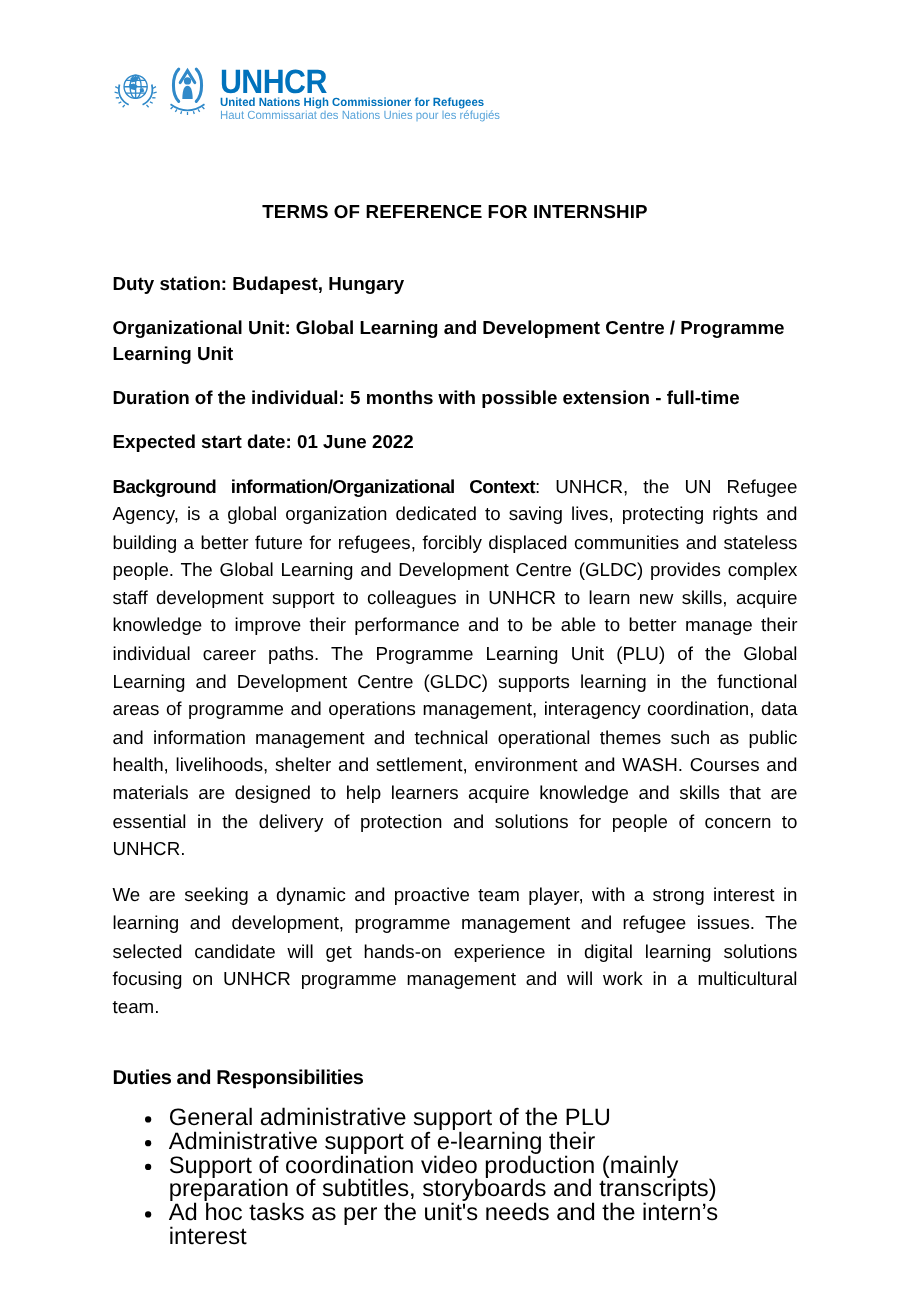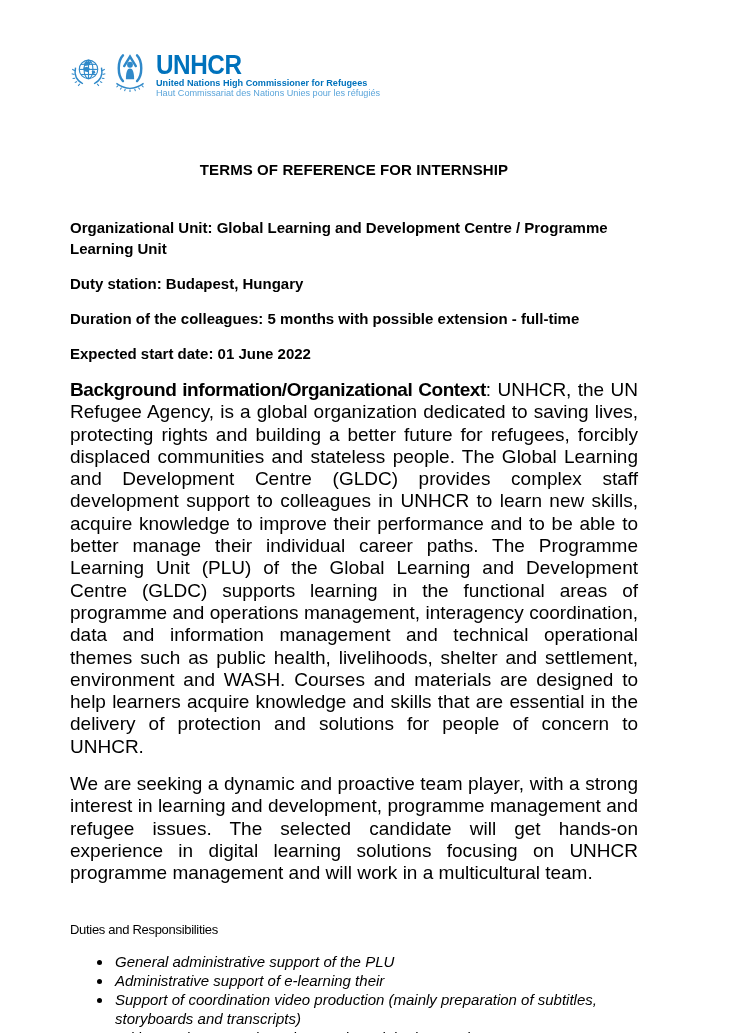--- a/index.html
+++ b/index.html
@@ -7,21 +7,21 @@
     font-family: "Liberation Sans", "DejaVu Sans", sans-serif;
     color: var(--text, #000000);
   }
   .page {
     position: relative;
     width: 730px;
     height: 1033px;
     background: var(--page-bg, #ffffff);
     overflow: hidden;
     box-sizing: border-box;
-    padding: 52px 92px 0 70px;
+    padding: 52px 92px 0 90px;
   }
   .logo-block { display: flex; align-items: flex-start; }
   .emblem { flex: 0 0 auto; display: block; }
   .un-emblem { margin-top: 3px; }
   .unhcr-emblem { margin-left: 4px; margin-top: 0; }
   .logo-text { margin-left: 7px; padding-top: 3px; }
   .wordmark {
     font-weight: bold;
     color: var(--brand-blue, #0072BC);
     font-size: 27px;
@@ -52,31 +52,31 @@
   .doc-title {
     font-size: 15px;
     font-weight: bold;
     text-align: center;
     margin: 63px 0 0 0;
     line-height: 18px;
     letter-spacing: 0.1px;
   }
   .fields { margin-top: 38px; }
   .field { font-size: 15px; font-weight: bold; line-height: 21px; margin: 0 0 14px 0; }
-  .para { font-size: 19px; line-height: 22.3px; text-align: justify; margin: 15px 0 0 0; }
+  .para { font-size: 15px; line-height: 22.3px; text-align: justify; margin: 15px 0 0 0; }
   .condensed { font-weight: bold; letter-spacing: -0.45px; }
   .duties-heading {
-    font-size: 13px;
-    font-weight: normal;
+    font-size: 16px;
+    font-weight: bold;
     letter-spacing: -0.3px;
     margin: 34px 0 0 0;
     line-height: 21px;
   }
   .duties-list { margin: 12px 0 0 0; padding-left: 43px; }
-  .duties-list li { font-size: 15px; line-height: 19px; padding-left: 2px; font-style: italic; }
+  .duties-list li { font-size: 19px; line-height: 19px; padding-left: 2px; }
 </style>
 </head>
 <body>
 
 <div class="page">
 
   <header class="logo-block">
 
     <svg class="emblem un-emblem" width="37" height="39" viewBox="0 0 40 42" aria-hidden="true">
       <g fill="none" stroke="#3089C9" stroke-width="1.2">
@@ -133,23 +133,23 @@
     <div class="logo-text">
       <div class="wordmark">UNHCR</div>
       <div class="tagline-en">United Nations High Commissioner for Refugees</div>
       <div class="tagline-fr">Haut Commissariat des Nations Unies pour les réfugiés</div>
     </div>
   </header>
 
   <h1 class="doc-title">TERMS OF REFERENCE FOR INTERNSHIP</h1>
 
   <section class="fields">
+    <p class="field"><span>Duty station:</span> <span>Budapest, Hungary</span></p>
     <p class="field"><span>Organizational Unit:</span> <span>Global Learning and Development Centre / Programme Learning Unit</span></p>
-    <p class="field"><span>Duty station:</span> <span>Budapest, Hungary</span></p>
-    <p class="field"><span>Duration of the colleagues:</span> <span>5 months with possible extension - full-time</span></p>
+    <p class="field"><span>Duration of the individual:</span> <span>5 months with possible extension - full-time</span></p>
     <p class="field"><span>Expected start date:</span> <span>01 June 2022</span></p>
   </section>
 
   <p class="para"><span class="condensed">Background information/Organizational Context</span><span>: UNHCR, the UN Refugee Agency, is a global organization dedicated to saving lives, protecting rights and building a better future for refugees, forcibly displaced communities and stateless people. The Global Learning and Development Centre (GLDC) provides complex staff development support to colleagues in UNHCR to learn new skills, acquire knowledge to improve their performance and to be able to better manage their individual career paths. The Programme Learning Unit (PLU) of the Global Learning and Development Centre (GLDC) supports learning in the functional areas of programme and operations management, interagency coordination, data and information management and technical operational themes such as public health, livelihoods, shelter and settlement, environment and WASH. Courses and materials are designed to help learners acquire knowledge and skills that are essential in the delivery of protection and solutions for people of concern to UNHCR.</span></p>
 
   <p class="para">We are seeking a dynamic and proactive team player, with a strong interest in learning and development, programme management and refugee issues.  The selected candidate will get hands-on experience in digital learning solutions focusing on UNHCR programme management and will work in a multicultural team.</p>
 
   <h2 class="duties-heading">Duties and Responsibilities</h2>
 
   <ul class="duties-list">

